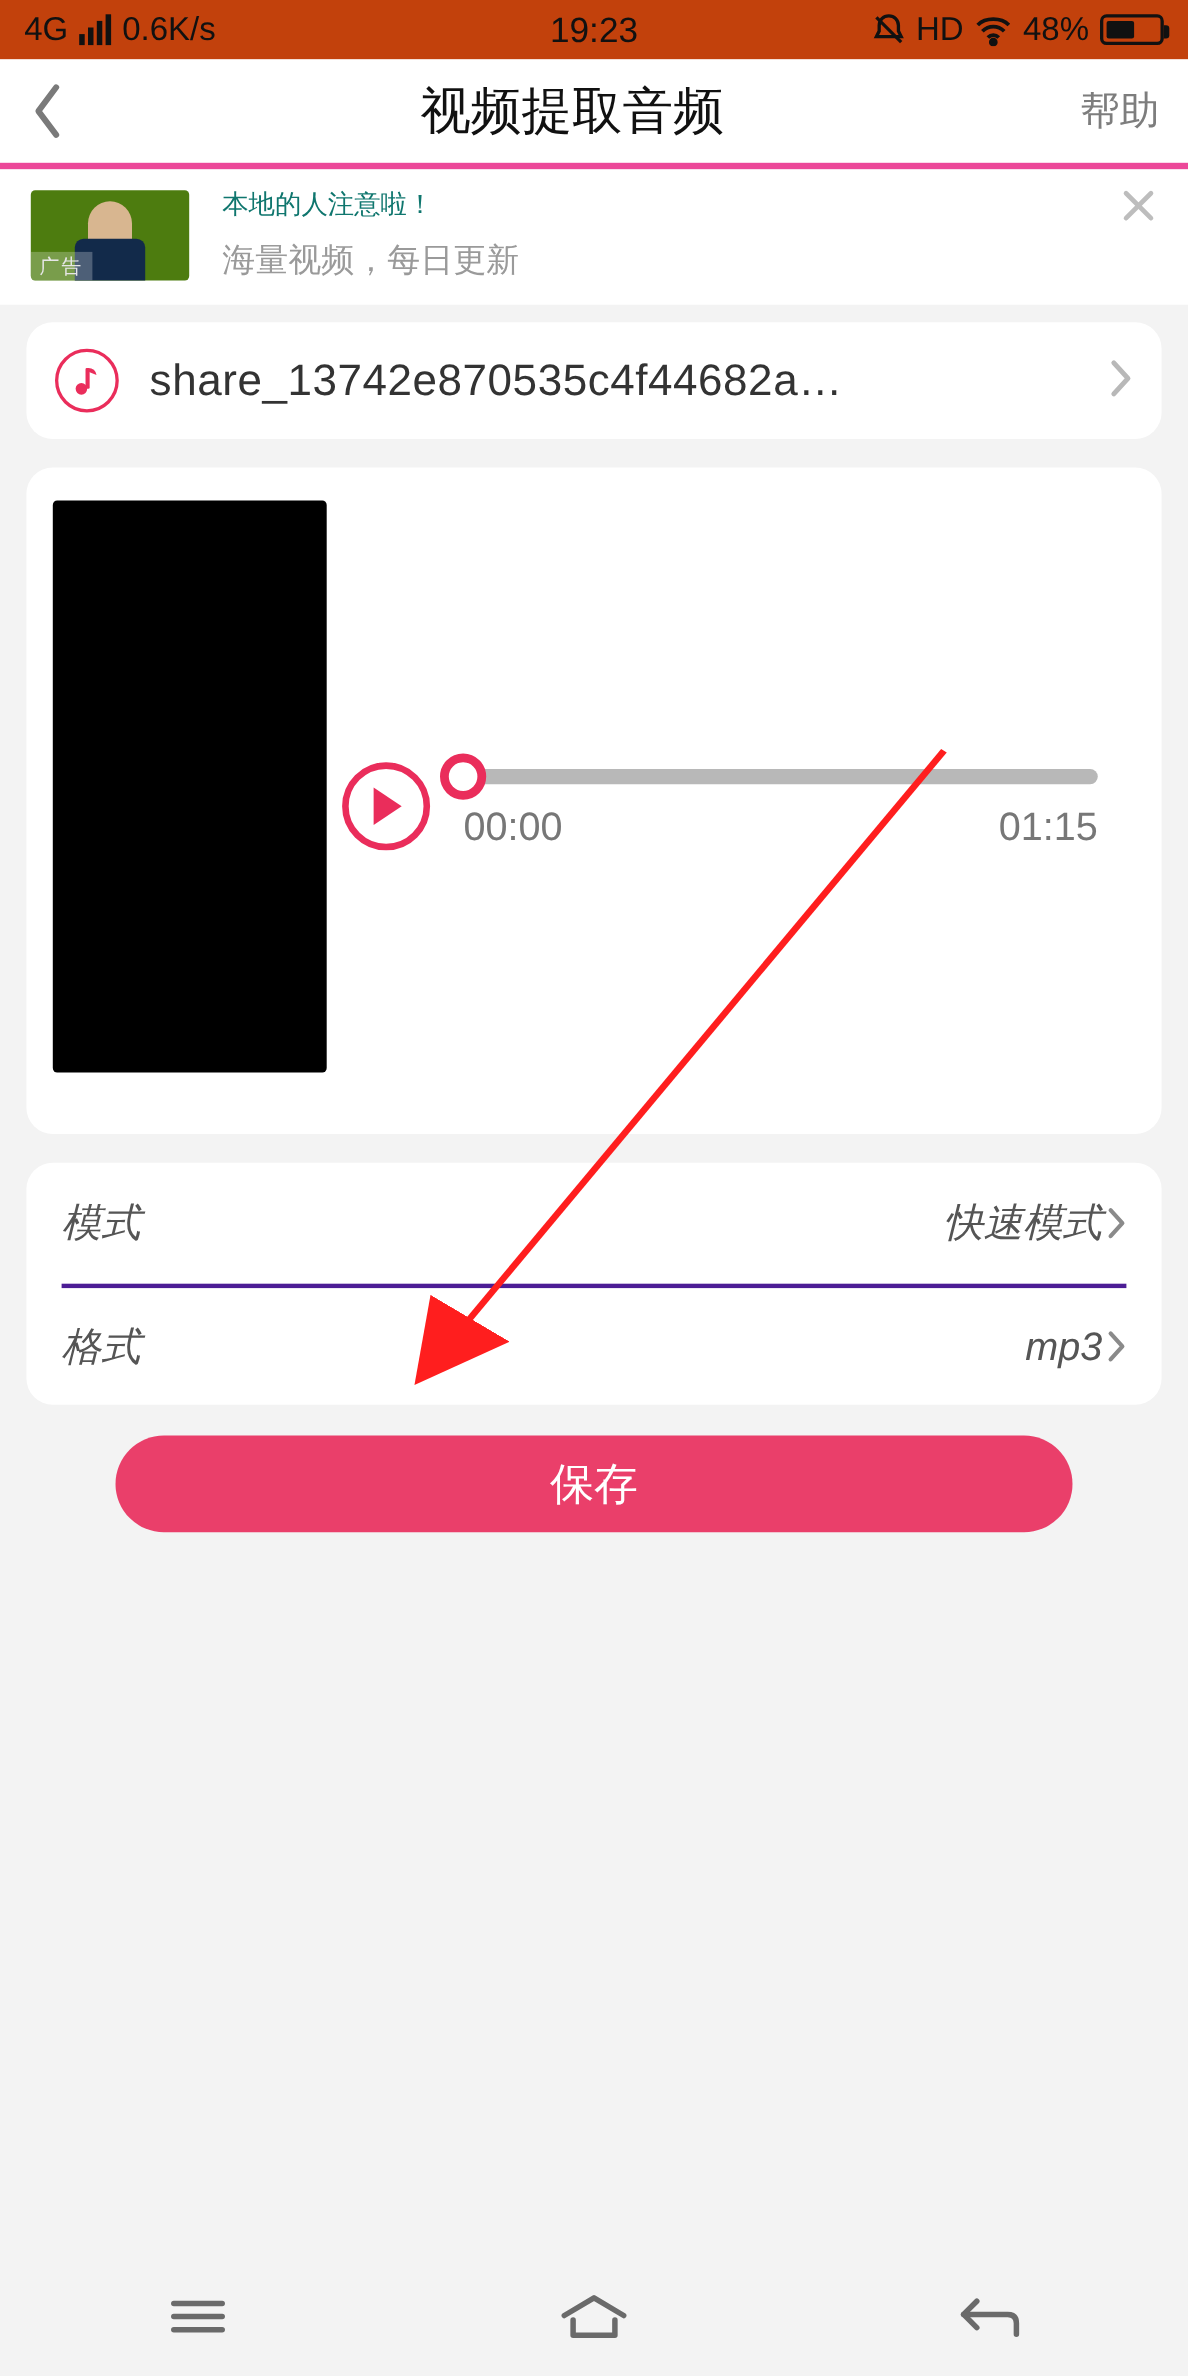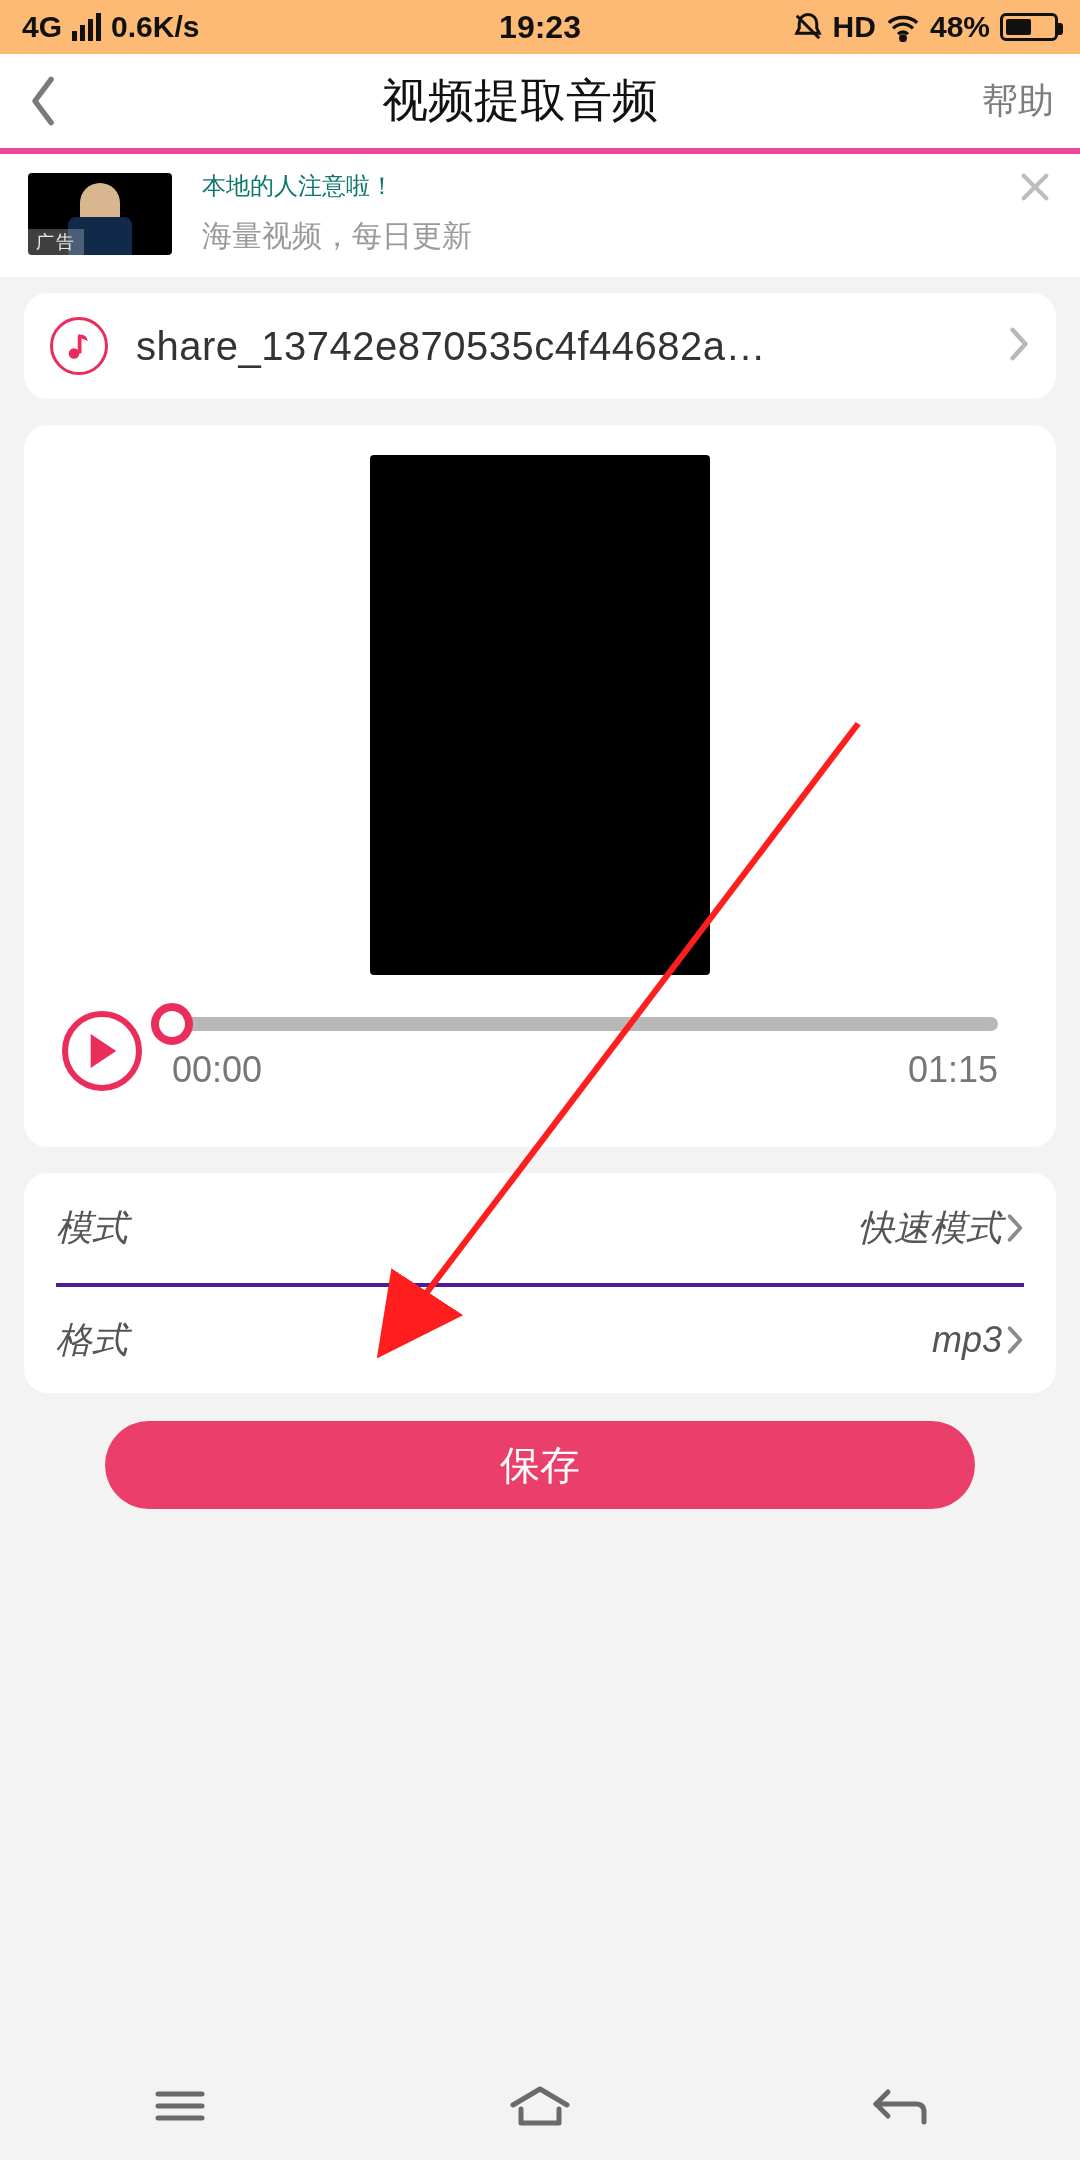--- a/index.html
+++ b/index.html
@@ -7,24 +7,24 @@
   body {
     font-family: -apple-system, "PingFang SC", "Helvetica Neue", sans-serif;
     background: #f3f3f3;
     color: #222;
     position: relative;
   }
 
   
   .status-bar {
     width: 100%; height: 54px;
-    background: #fdba74;
+    background: #c2410c;
     display: flex; align-items: center;
     padding: 0 22px;
-    font-size: 30px; font-weight: 700;
+    font-size: 30px; font-weight: 400;
     color: #111;
   }
   .status-left { display: flex; align-items: center; gap: 10px; flex: 1; }
   .status-center { flex: 0 0 auto; font-size: 32px; }
   .status-right { flex: 1; display: flex; justify-content: flex-end; align-items: center; gap: 10px; }
   .sig-bars { display: inline-flex; align-items: flex-end; gap: 3px; }
   .sig-bars span { width: 5px; background: #111; display: inline-block; }
   .sig-bars span:nth-child(1){height:10px}
   .sig-bars span:nth-child(2){height:16px}
   .sig-bars span:nth-child(3){height:22px}
@@ -49,21 +49,21 @@
   .title-bar .back { width: 70px; display:flex; align-items:center; }
   .title-bar h1 { flex:1; text-align:center; font-size: 46px; font-weight: 500; color:#111; }
   .title-bar .help { width: 110px; text-align:right; font-size: 36px; color:#7d7d7d; }
 
   
   .ad-card {
     width: 100%; background: #fff; padding: 16px 28px 20px 28px;
     display:flex; align-items:center; gap: 30px; position:relative;
   }
   .ad-thumb {
-    width: 144px; height: 82px; background:#000000; border-radius:4px;
+    width: 144px; height: 82px; background:#4d7c0f; border-radius:4px;
     position:relative; overflow:hidden;
   }
   .ad-thumb .man {
     position:absolute; left:52px; top:10px; width:40px; height:40px;
     background:#d8b690; border-radius:50% 50% 10% 10%;
   }
   .ad-thumb .body {
     position:absolute; left:40px; top:44px; width:64px; height:40px;
     background:#122a4a; border-radius:8px 8px 0 0;
   }
@@ -89,21 +89,21 @@
     width:58px; height:58px; border:3px solid #ea2d5b; border-radius:50%;
     display:flex; align-items:center; justify-content:center;
   }
   .file-name {
     flex:1; font-size:40px; color:#333; white-space:nowrap; overflow:hidden;
     text-overflow:clip; letter-spacing:0.5px;
   }
   .chev { flex:0 0 auto; }
 
   
-  .preview-card { padding: 30px 24px 56px 24px; display:flex; flex-direction:column; align-items:center; }
+  .preview-card { padding: 30px 24px 56px 24px; display:flex; align-items:center; }
   .video-box { width:340px; height:520px; background:#000; border-radius:4px; }
   .player-row { width:100%; display:flex; align-items:center; gap:30px; margin-top:36px; padding: 0 34px 0 14px; }
   .play-btn {
     width:80px; height:80px; border:6px solid #ea2d5b; border-radius:50%;
     display:flex; align-items:center; justify-content:center;
   }
   .track-col { flex:1; display:flex; flex-direction:column; gap:18px; }
   .track {
     position:relative; height:14px; background:#b8b8b8; border-radius:7px;
     margin-top:6px;

